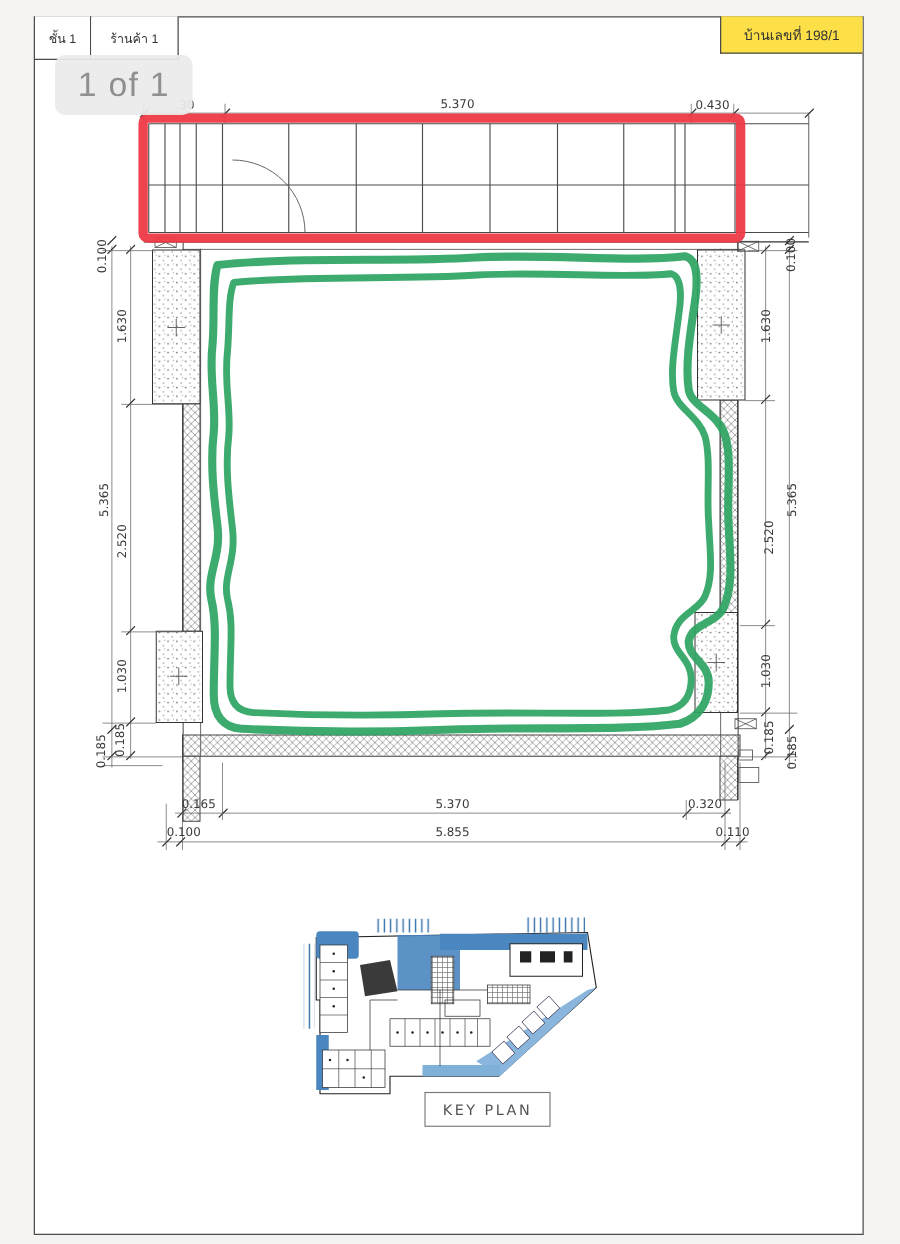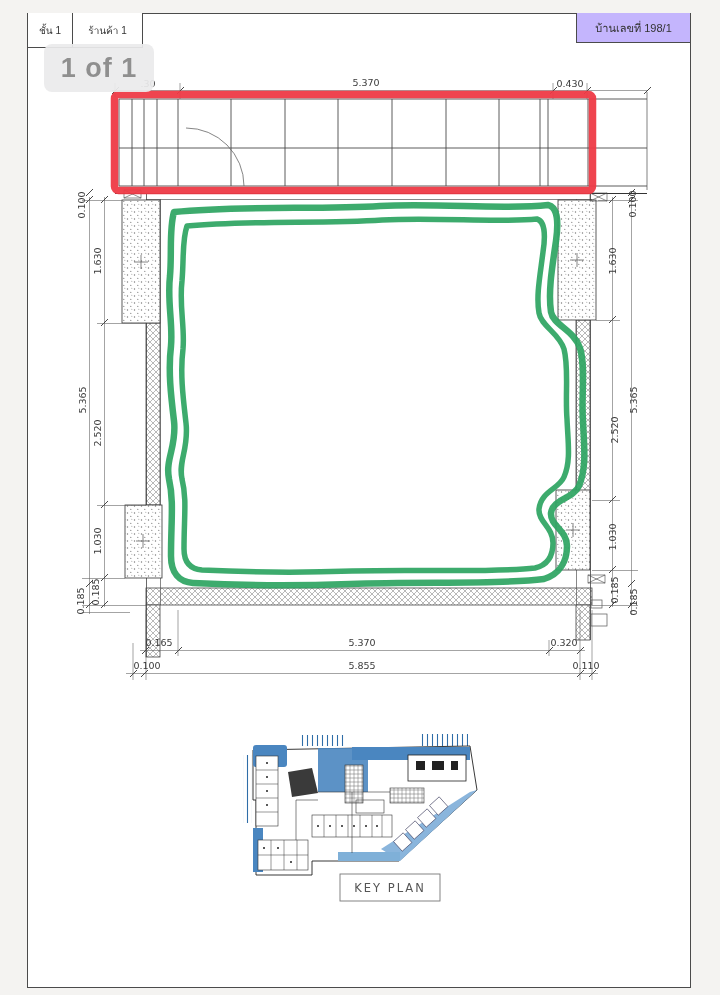--- a/index.html
+++ b/index.html
@@ -16,28 +16,28 @@
     position:absolute;top:13px;height:35px;box-sizing:border-box;
     display:flex;align-items:center;justify-content:center;
     font-size:10px;color:#333;background:#fff;z-index:3;
     border-bottom:1px solid #4b4b4b;
   }
   .hdr-a{left:28px;width:45px;border-right:1px solid #4b4b4b;}
   .hdr-b{left:73px;width:70px;border-right:1px solid #4b4b4b;text-align:center;}
   .hdr-c{
     position:absolute;top:13px;left:576px;width:114px;height:30px;box-sizing:border-box;
     display:flex;align-items:center;justify-content:center;
-    font-size:11px;color:#333;background:#c4b5fd;z-index:3;
+    font-size:11px;color:#333;background:#fde047;z-index:3;
     border-left:1px solid #4b4b4b;border-bottom:1px solid #4b4b4b;
   }
   .pager{
     position:absolute;left:44px;top:44px;width:110px;height:48px;z-index:4;
     background:rgba(235,235,236,0.93);border-radius:8px;
     display:flex;align-items:center;justify-content:center;
-    font-size:27px;font-weight:700;color:#8f8f8f;letter-spacing:1px;text-align:right;
+    font-size:27px;font-weight:400;color:#8f8f8f;letter-spacing:1px;text-align:right;
   }
   svg.plan{position:absolute;left:0;top:0;z-index:2;}
   .dimtxt{font-family:"DejaVu Sans",sans-serif;font-size:9.5px;fill:#3a3a3a;}
   .keytxt{font-family:"DejaVu Sans",sans-serif;font-size:11.5px;fill:#555;letter-spacing:2px;}
 </style>
 </head>
 <body>
 
 <div class="sheet"></div>
 

